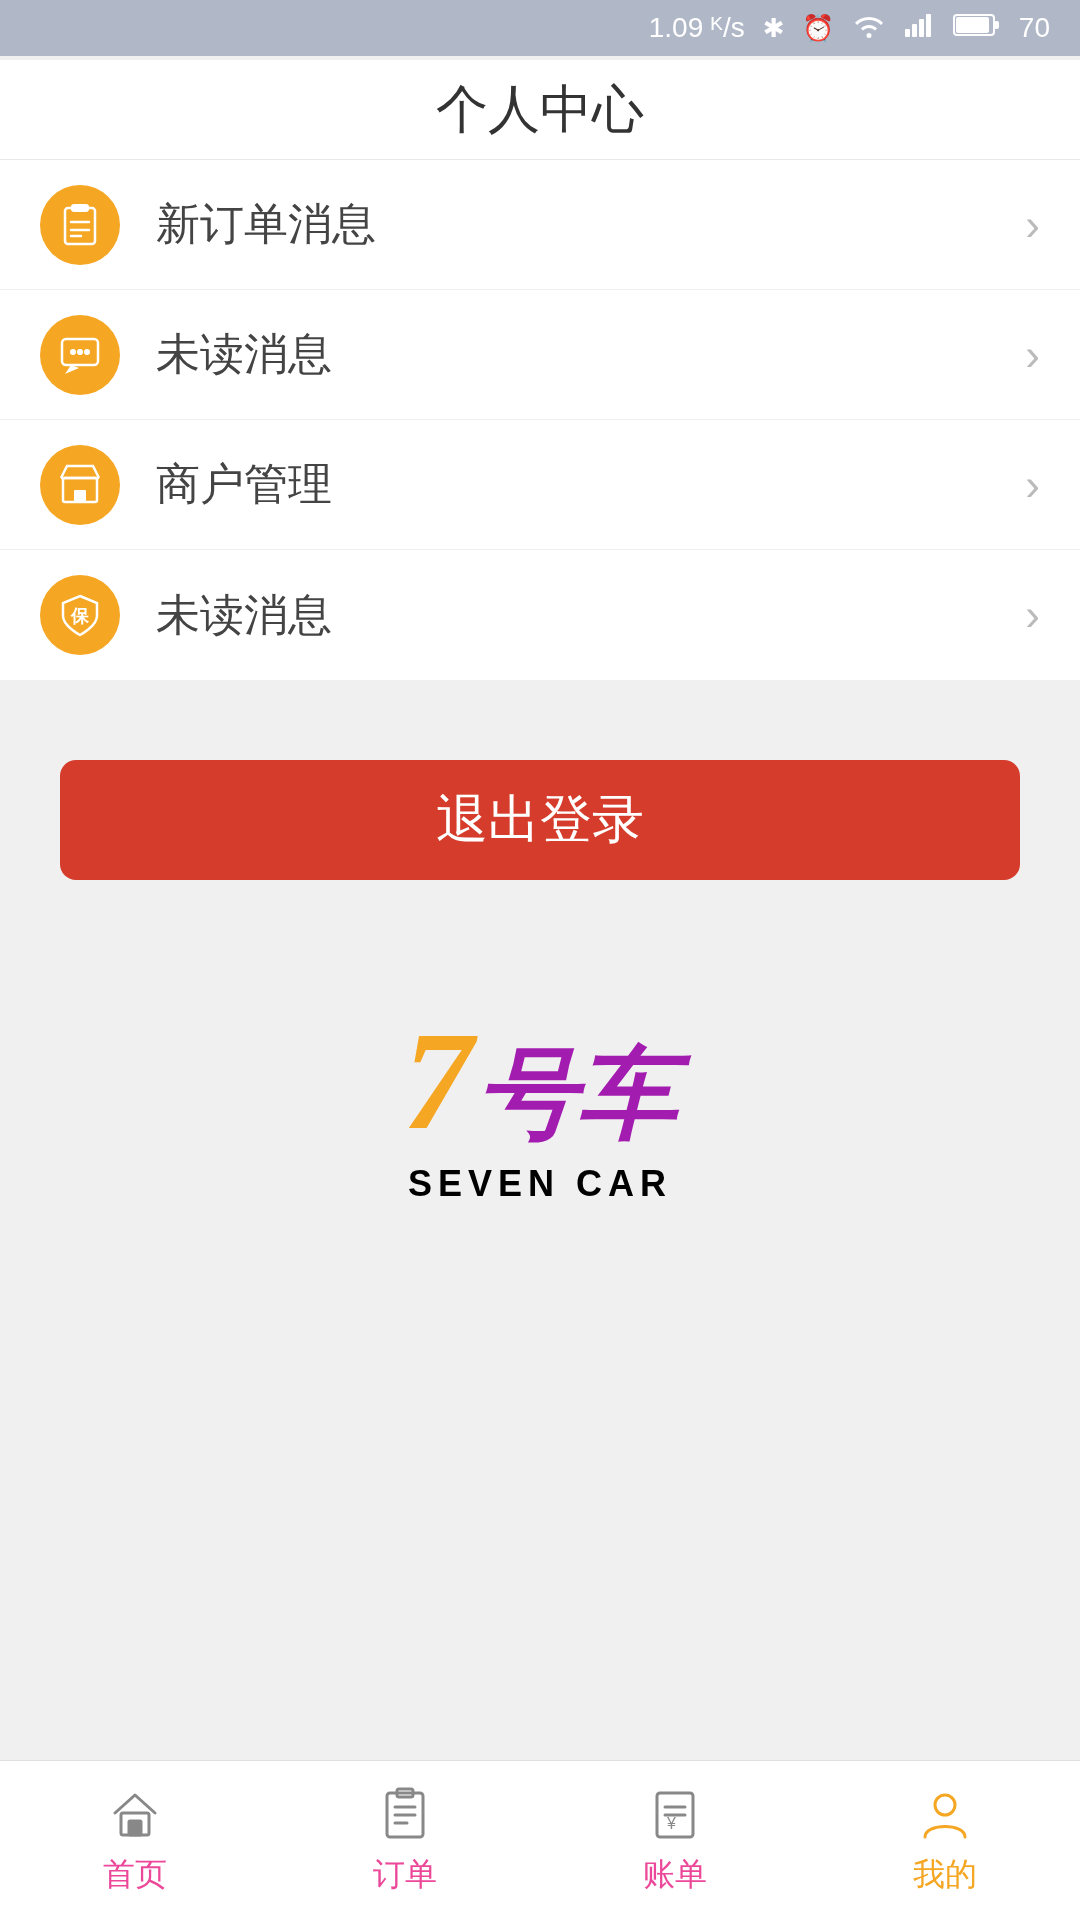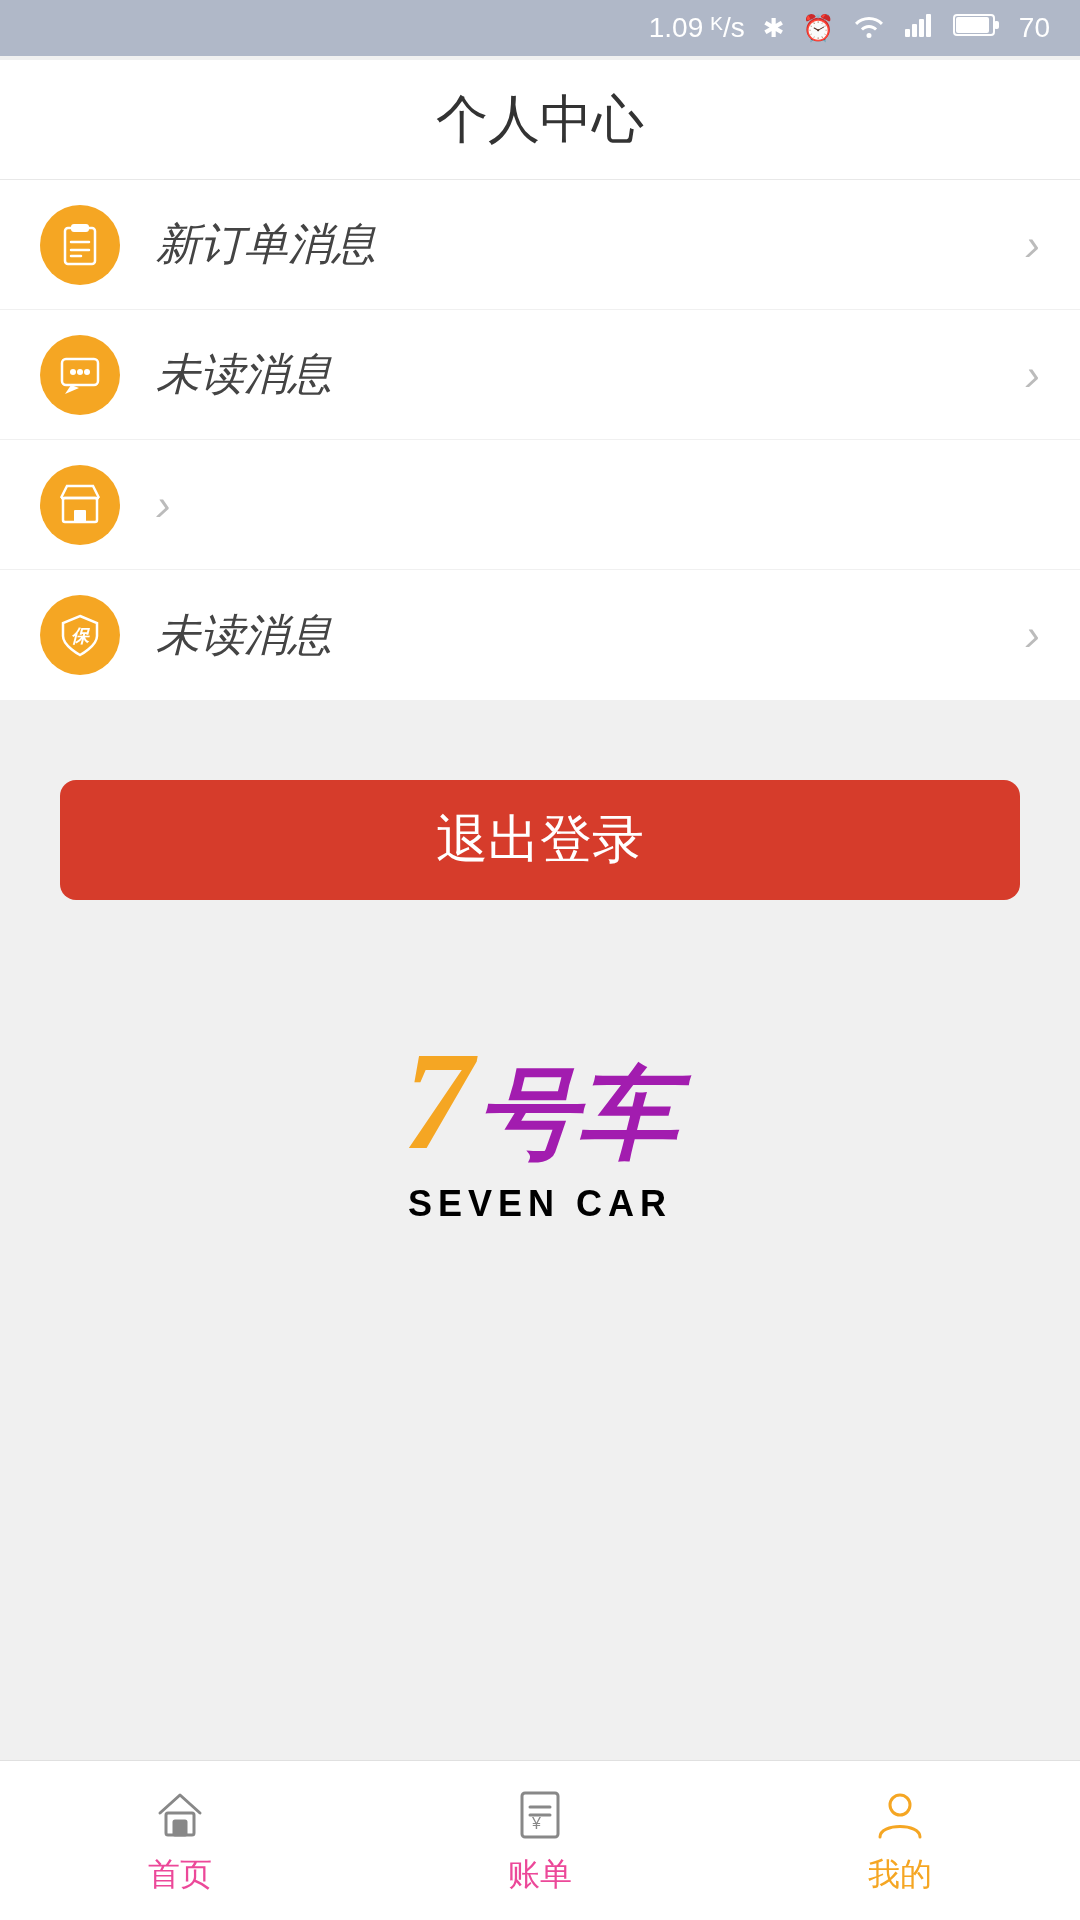--- a/index.html
+++ b/index.html
@@ -32,39 +32,38 @@
     }
 
     .status-icon {
       color: #fff;
       font-size: 26px;
     }
 
     
     .page-header {
       width: 100%;
-      height: 120px;
+      height: 100px;
       background: #fff;
       display: flex;
       align-items: center;
       justify-content: center;
       border-bottom: 1px solid #e8e8e8;
     }
 
     .page-title {
       font-size: 52px;
       color: #333;
       font-weight: 400;
     }
 
     
     .menu-section {
       background: #d946ef;
       margin-top: 0;
-      font-style: italic;
     }
 
     .menu-item {
       display: flex;
       align-items: center;
       padding: 0 40px;
       height: 130px;
       border-bottom: 1px solid #f0f0f0;
       cursor: pointer;
       background: #fff;
@@ -285,20 +284,21 @@
 
     <div class="menu-item">
       <div class="menu-icon-wrap">
         <svg class="menu-icon-svg" viewBox="0 0 46 46">
           <rect x="6" y="16" width="34" height="24" rx="2" fill="none" stroke="white" stroke-width="2.5"></rect>
           <polyline points="4,16 10,4 36,4 42,16" fill="none" stroke="white" stroke-width="2.5"></polyline>
           <line x1="4" y1="16" x2="42" y2="16" stroke="white" stroke-width="2.5"></line>
           <rect x="17" y="28" width="12" height="12" rx="1" fill="white"></rect>
         </svg>
       </div>
+      <span class="menu-label">商户管理</span>
       <span class="chevron">›</span>
     </div>
 
     <div class="menu-item" style="border-bottom: none;">
       <div class="menu-icon-wrap">
         <svg class="menu-icon-svg" viewBox="0 0 46 46">
           <path d="M23 4 L40 11 L40 24 C40 34 23 43 23 43 C23 43 6 34 6 24 L6 11 Z" fill="none" stroke="white" stroke-width="2.5"></path>
           <text x="23" y="30" text-anchor="middle" font-size="18" fill="white" font-weight="bold" font-family="sans-serif">保</text>
         </svg>
       </div>
@@ -334,20 +334,32 @@
     <div class="nav-icon">
       <svg viewBox="0 0 60 60" stroke="#888" fill="none" stroke-width="3">
         <path d="M10 28 L30 10 L50 28" stroke-linecap="round" stroke-linejoin="round"></path>
         <rect x="16" y="28" width="28" height="22" rx="2" stroke-linecap="round"></rect>
         <rect x="24" y="36" width="12" height="14" rx="1" fill="#888"></rect>
       </svg>
     </div>
     <span class="nav-label">首页</span>
   </div>
 
+  <div class="nav-item">
+    <div class="nav-icon">
+      <svg viewBox="0 0 60 60" stroke="#888" fill="none" stroke-width="3">
+        <rect x="12" y="8" width="36" height="44" rx="3"></rect>
+        <line x1="20" y1="22" x2="40" y2="22" stroke-linecap="round"></line>
+        <line x1="20" y1="30" x2="40" y2="30" stroke-linecap="round"></line>
+        <line x1="20" y1="38" x2="32" y2="38" stroke-linecap="round"></line>
+        <rect x="22" y="4" width="16" height="8" rx="2"></rect>
+      </svg>
+    </div>
+    <span class="nav-label">订单</span>
+  </div>
 
   <div class="nav-item">
     <div class="nav-icon">
       <svg viewBox="0 0 60 60" stroke="#888" fill="none" stroke-width="3">
         <rect x="12" y="8" width="36" height="44" rx="3"></rect>
         <line x1="20" y1="22" x2="40" y2="22" stroke-linecap="round"></line>
         <line x1="20" y1="30" x2="40" y2="30" stroke-linecap="round"></line>
         <text x="22" y="44" font-size="16" fill="#888" stroke="none" font-family="sans-serif">¥</text>
       </svg>
     </div>

